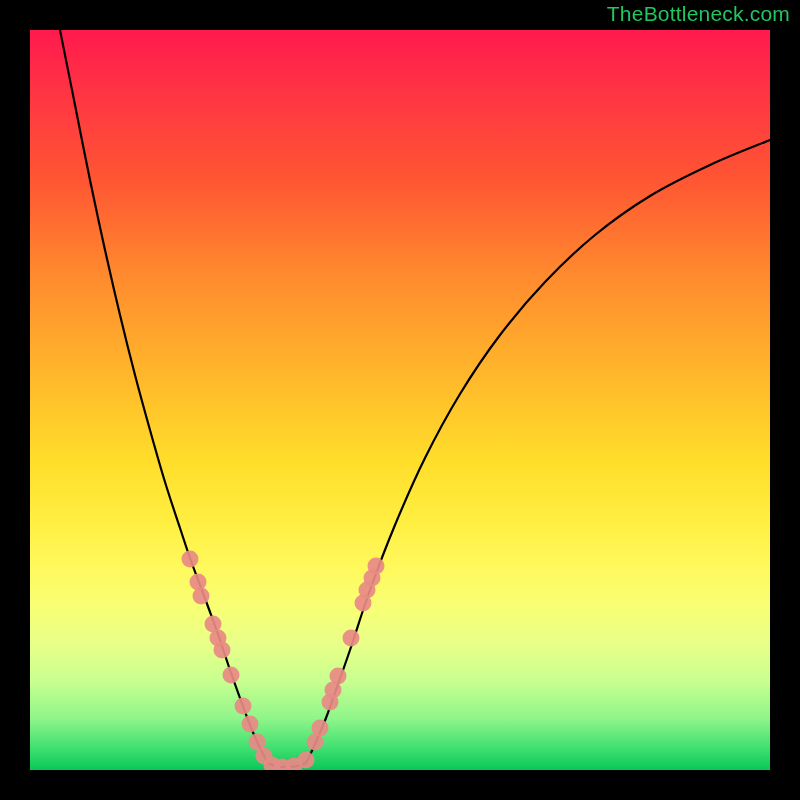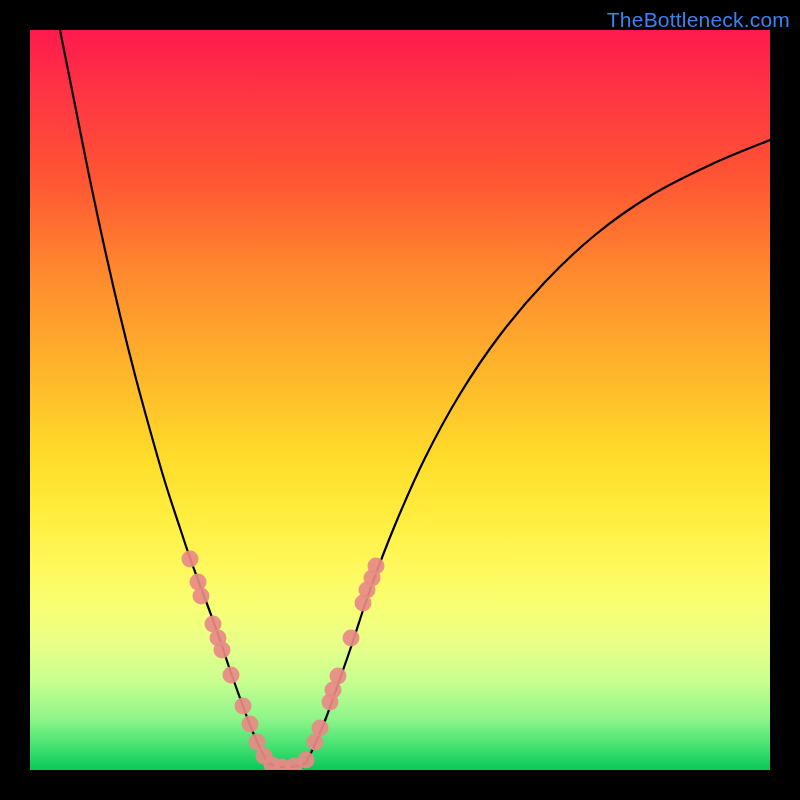--- a/index.html
+++ b/index.html
@@ -35,23 +35,23 @@
       #fff85a 72%,
       #f8ff75 78%,
       #e8ff88 83%,
       #c8ff90 88%,
       #90f58a 93%,
       #40e070 97%,
       #08c858 100%);
   }
   .watermark {
     position: absolute;
-    top: 8px;
+    top: 2px;
     right: 10px;
-    color: #3b82f6;
+    color: #22c55e;
     font-size: 21px;
     font-weight: 500;
     letter-spacing: 0.2px;
     z-index: 10;
   }
   svg.curves {
     position: absolute;
     left: 0;
     top: 0;
     width: 740px;

